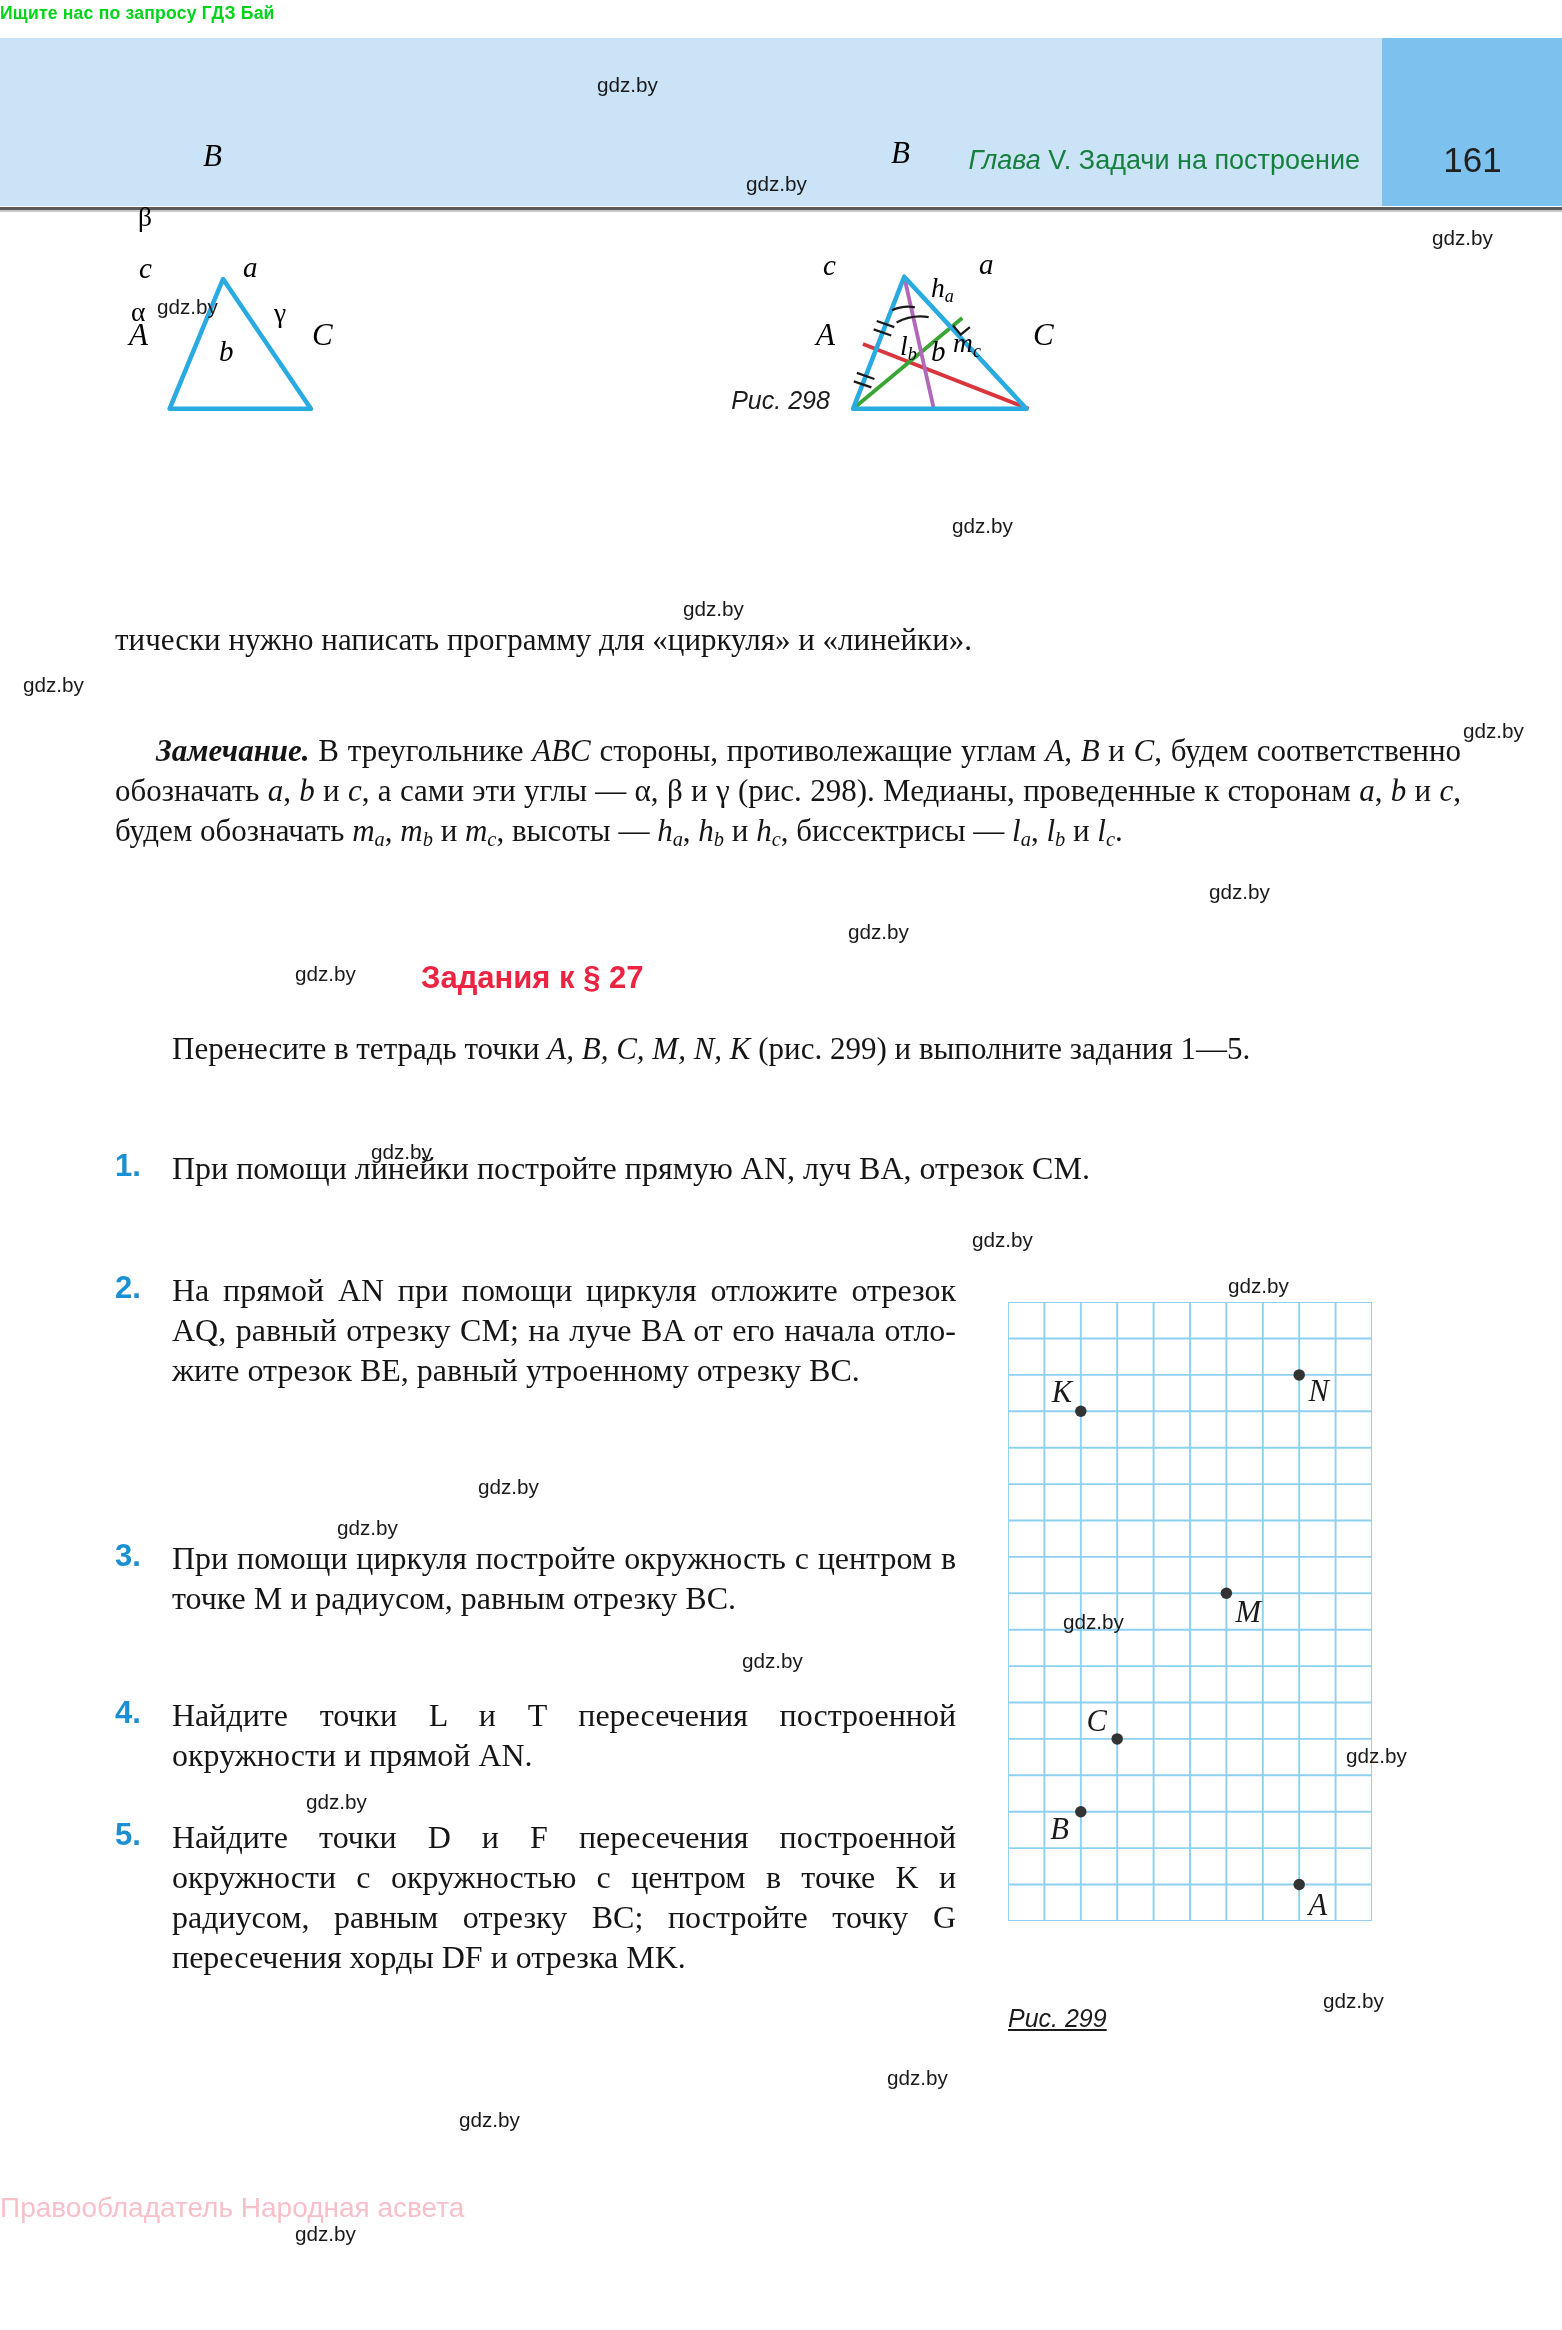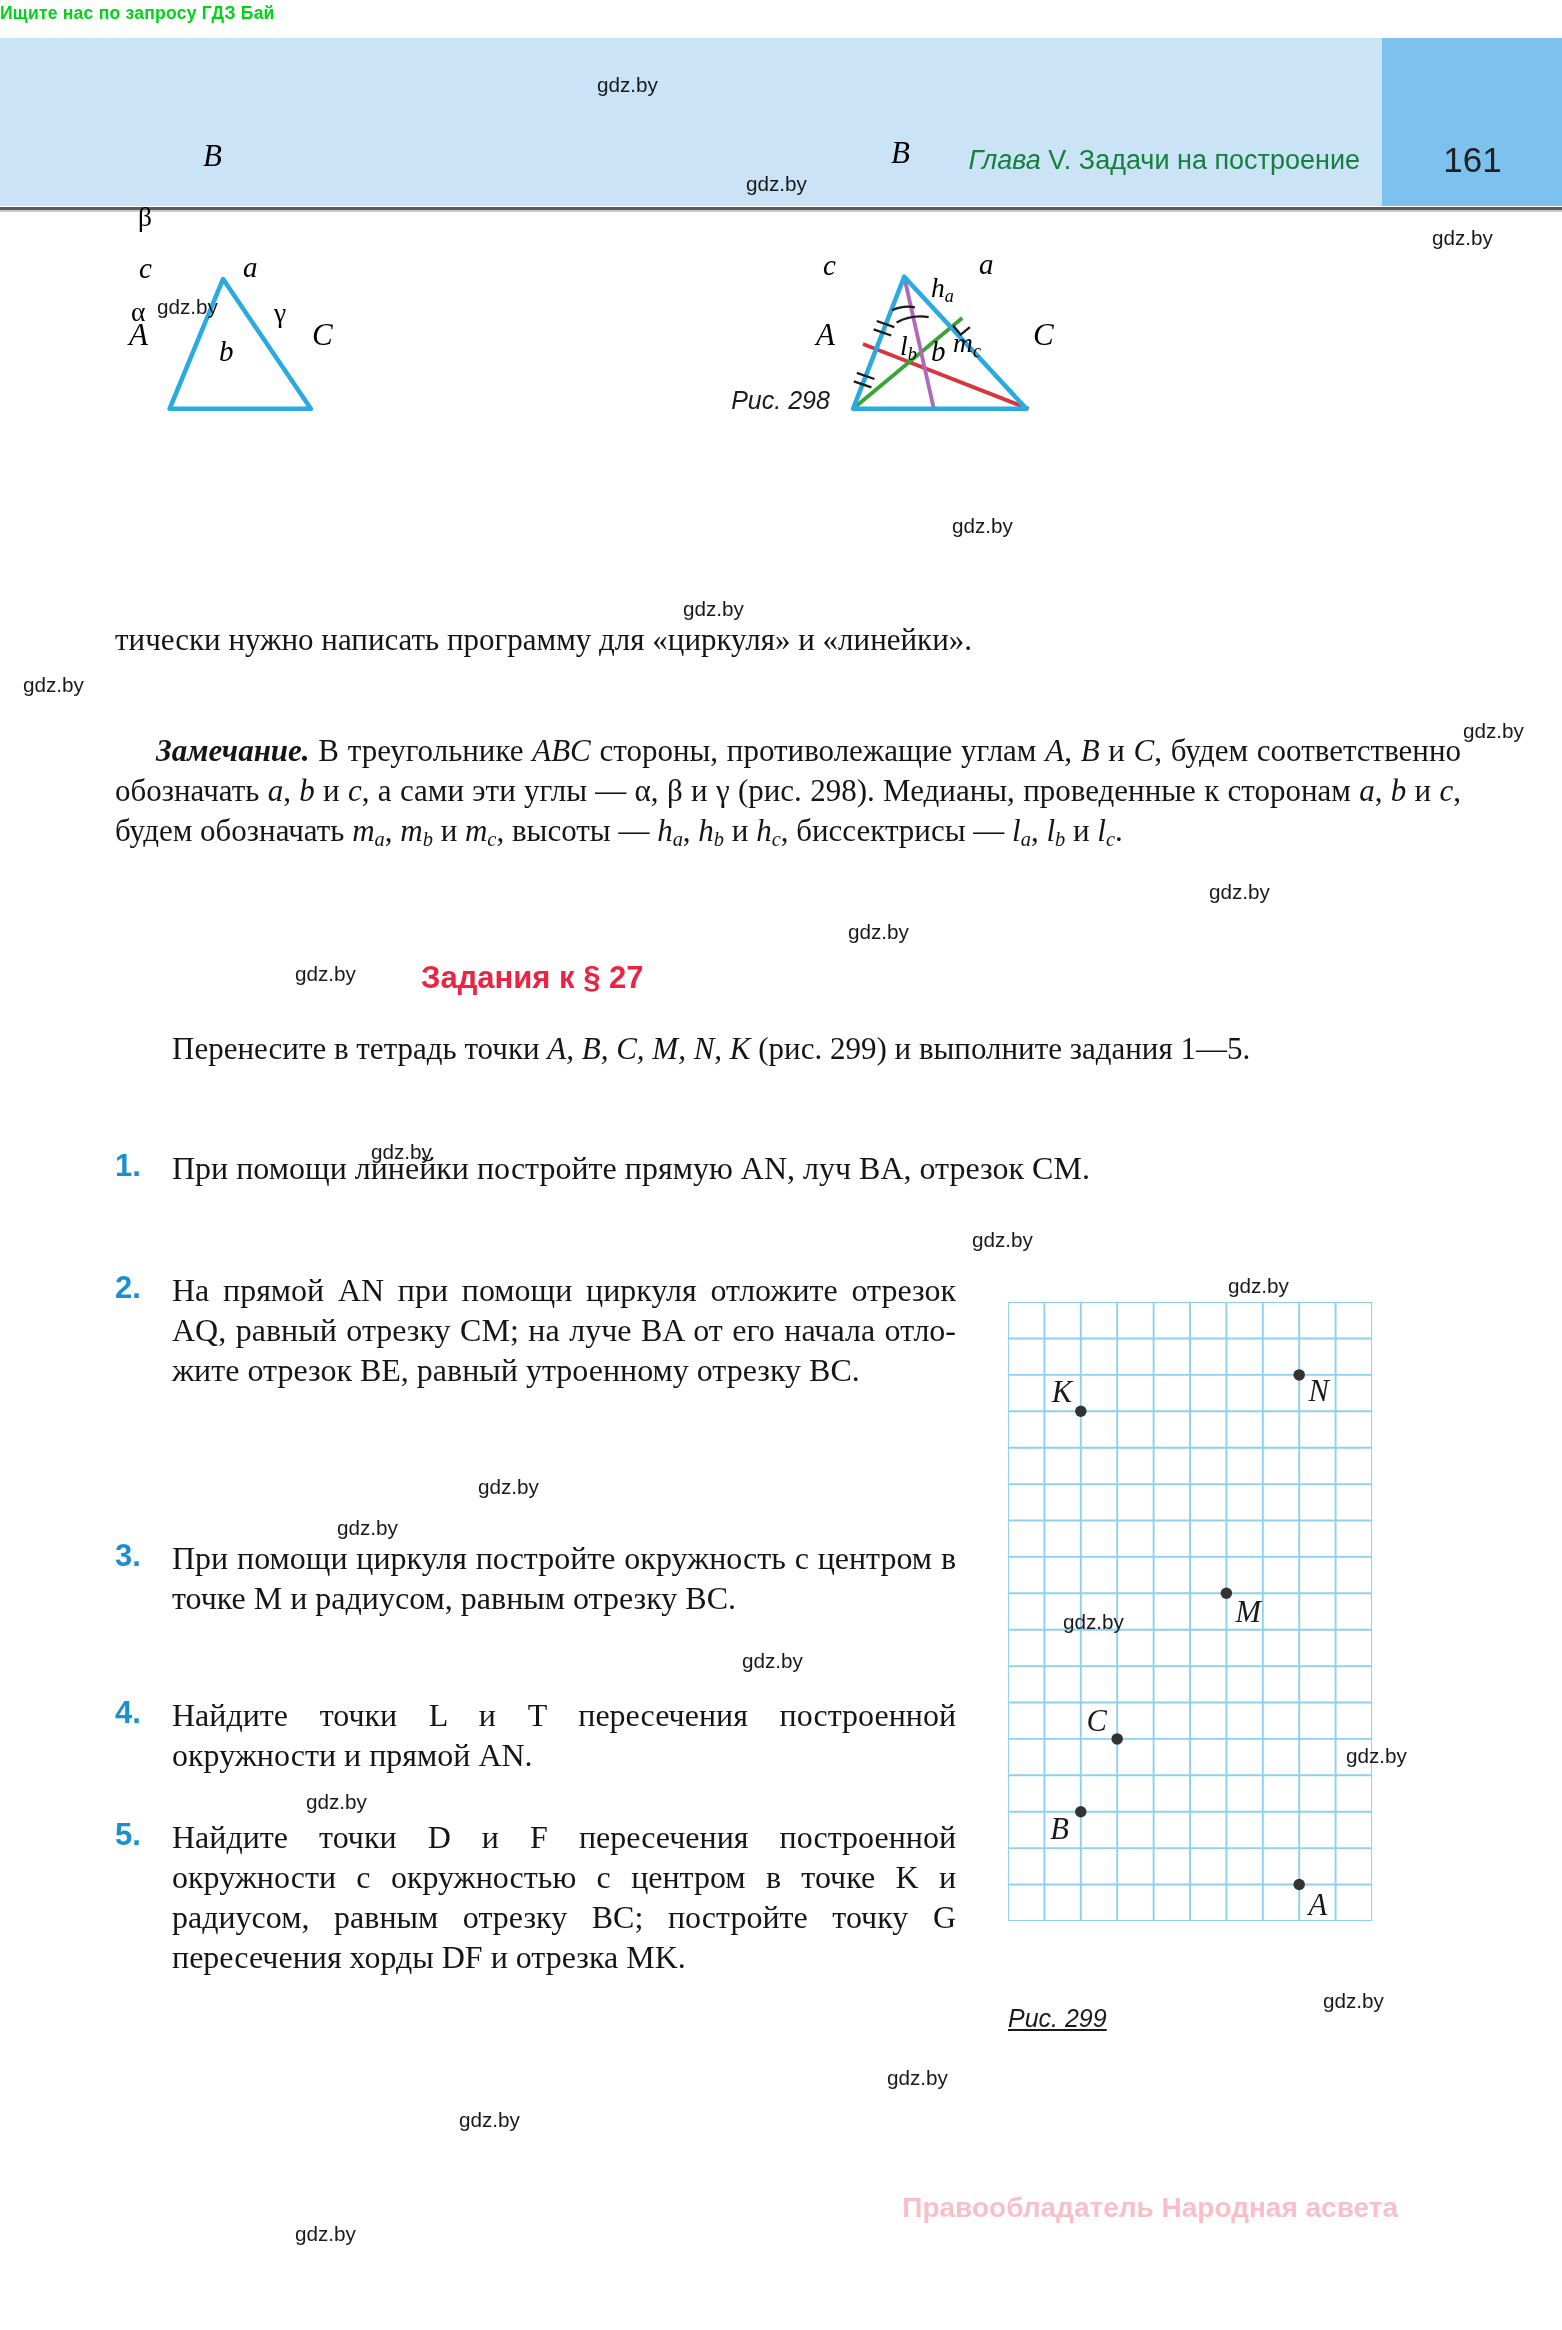--- a/index.html
+++ b/index.html
@@ -123,23 +123,23 @@
   .fig299-caption{
     position:absolute;left:1008px;top:2004px;width:364px;
     text-align:left;
     font-family:"Liberation Sans", sans-serif;
     font-style:italic;font-size:25px;color:#1b1b1b;text-decoration:underline;
   }
 
   
   .copyright{
     position:absolute;left:0;top:2192px;width:1398px;
-    text-align:right;
-    font-family:"Liberation Sans", sans-serif;
-    font-size:28px;color:#f9bfc8;font-weight:bold;
+    text-align:left;
+    font-family:"Liberation Sans", sans-serif;
+    font-size:28px;color:#f9bfc8;
   }
   .footer-links{
     position:absolute;left:0;top:2284px;width:1563px;
     text-align:center;
     font-family:"Liberation Sans", sans-serif;
     font-size:19px;font-weight:bold;color:#1f3fd0;margin-top:44px;
   }
 </style>
 </head>
 <body>

